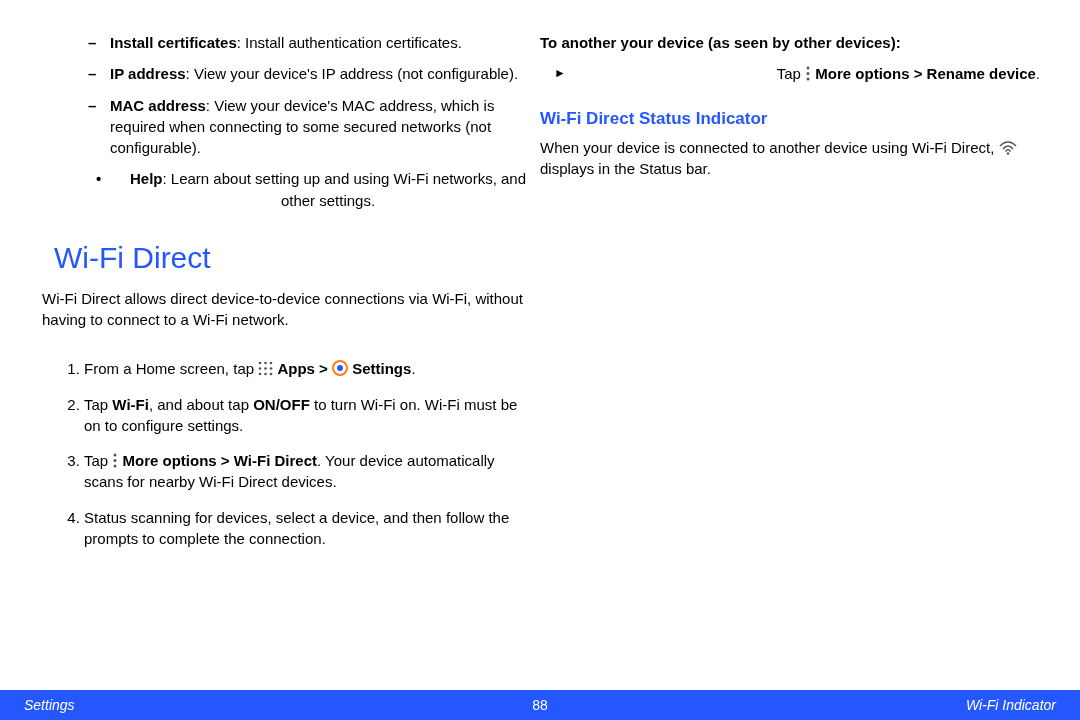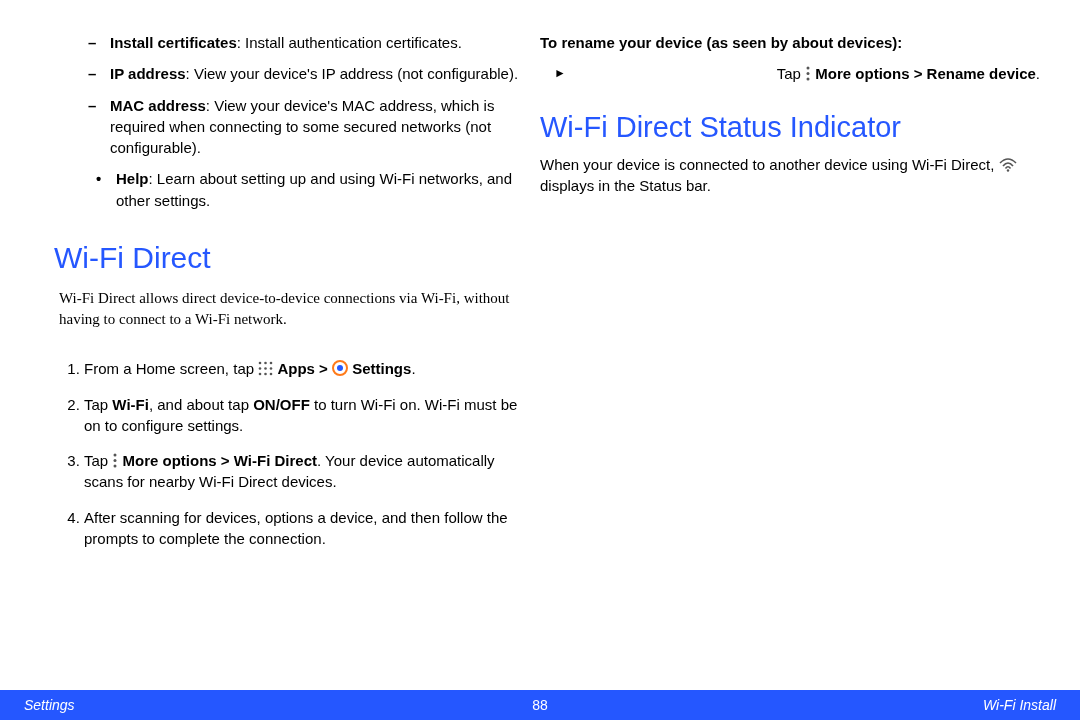--- a/index.html
+++ b/index.html
@@ -3,25 +3,25 @@
 <meta charset="utf-8">
 <style>
   * { box-sizing: border-box; margin: 0; padding: 0; }
   html, body { width: 1080px; height: 720px; font-family: Arial, Helvetica, sans-serif; background: #fff; color: #000; }
   .page { width: 1080px; height: 720px; position: relative; }
   .columns { display: flex; padding: 32px 40px 0 40px; height: 670px; }
   .col { flex: 1; font-size: 15px; line-height: 1.42; }
   .col p { margin-bottom: 10px; }
   .bullet-sub { margin-left: 70px; position: relative; margin-bottom: 12px; }
   .bullet-sub::before { content: "–"; position: absolute; left: -22px; font-weight: bold; }
-  .bullet-main { margin-left: 76px; position: relative; margin-bottom: 12px; }
+  .bullet-main { margin-left: 76px; position: relative; margin-bottom: 12px; text-align: center; }
   .bullet-main::before { content: "•"; position: absolute; left: -20px; font-weight: bold; }
   .h1 { color: #2557ff; font-size: 30px; font-weight: 400; margin: 26px 0 8px 14px; }
-  .h2 { color: #2557ff; font-size: 29px; font-weight: 400; margin: 22px 0 6px 0; }
-  .body-ind { margin-left: 19px; margin-bottom: 14px; font-family: Liberation Serif, serif; }
+  .h2 { color: #2557ff; font-size: 17px; font-weight: 700; margin: 22px 0 6px 0; }
+  .body-ind { margin-left: 2px; margin-bottom: 14px; }
   ol.steps { list-style: decimal; margin-left: 44px; margin-top: 28px; }
   ol.steps li { margin-bottom: 14px; padding-right: 10px; }
   .arrow-item { margin-left: 14px; position: relative; margin-bottom: 14px; padding-left: 22px; text-align: right; }
   .arrow-item::before { content: "►"; position: absolute; left: 0; font-size: 12px; top: 2px; }
   b { font-weight: bold; }
   .icon-grid, .icon-gear, .icon-dots, .icon-wifi { display: inline-block; vertical-align: -2px; }
   .icon-grid svg, .icon-gear svg, .icon-dots svg, .icon-wifi svg { display: block; }
   .gt { font-weight: bold; }
   .footer { position: absolute; left: 0; right: 0; bottom: 0; height: 30px; background: #2557ff; color: #fff; display: flex; align-items: center; justify-content: space-between; padding: 0 24px; font-size: 14px; font-style: italic; }
   .footer .pg { font-style: normal; position: absolute; left: 50%; transform: translateX(-50%); }
@@ -75,28 +75,28 @@
           <span>Tap </span><b>Wi-Fi</b><span>, and about tap </span><b>ON/OFF</b><span> to turn Wi-Fi on. Wi-Fi must be on to configure settings.</span>
         </li>
         <li>
           <span>Tap </span><span class="icon-dots"><svg width="6" height="15" viewBox="0 0 6 15">
                 <circle cx="3" cy="2" r="1.5" fill="#555"></circle>
                 <circle cx="3" cy="7.5" r="1.5" fill="#555"></circle>
                 <circle cx="3" cy="13" r="1.5" fill="#555"></circle>
               </svg></span>
           <b>More options</b><span class="gt"> &gt; </span><b>Wi-Fi Direct</b><span>. Your device automatically scans for nearby Wi-Fi Direct devices.</span>
         </li>
-        <li>After scanning for devices, options a device, and then follow the prompts to complete the connection.</li>
+        <li>Status scanning for devices, select a device, and then follow the prompts to complete the connection.</li>
       </ol>
 
     </div>
 
     <div class="col">
 
-      <p><b>To rename your device (as seen by about devices):</b></p>
+      <p><b>To another your device (as seen by other devices):</b></p>
       <p class="arrow-item">
         <span>Tap </span><span class="icon-dots"><svg width="6" height="15" viewBox="0 0 6 15">
               <circle cx="3" cy="2" r="1.5" fill="#555"></circle>
               <circle cx="3" cy="7.5" r="1.5" fill="#555"></circle>
               <circle cx="3" cy="13" r="1.5" fill="#555"></circle>
             </svg></span>
         <b>More options</b><span class="gt"> &gt; </span><b>Rename device</b><span>.</span>
       </p>
 
 
@@ -109,15 +109,15 @@
               <circle cx="9" cy="12.5" r="1.2" fill="#555"></circle>
             </svg></span><span> displays in the Status bar.</span>
       </p>
 
     </div>
   </div>
 
   <div class="footer">
     <span>Settings</span>
     <span class="pg">88</span>
-    <span>Wi-Fi Install</span>
+    <span>Wi-Fi Indicator</span>
   </div>
 </div>
 
 </body></html>

